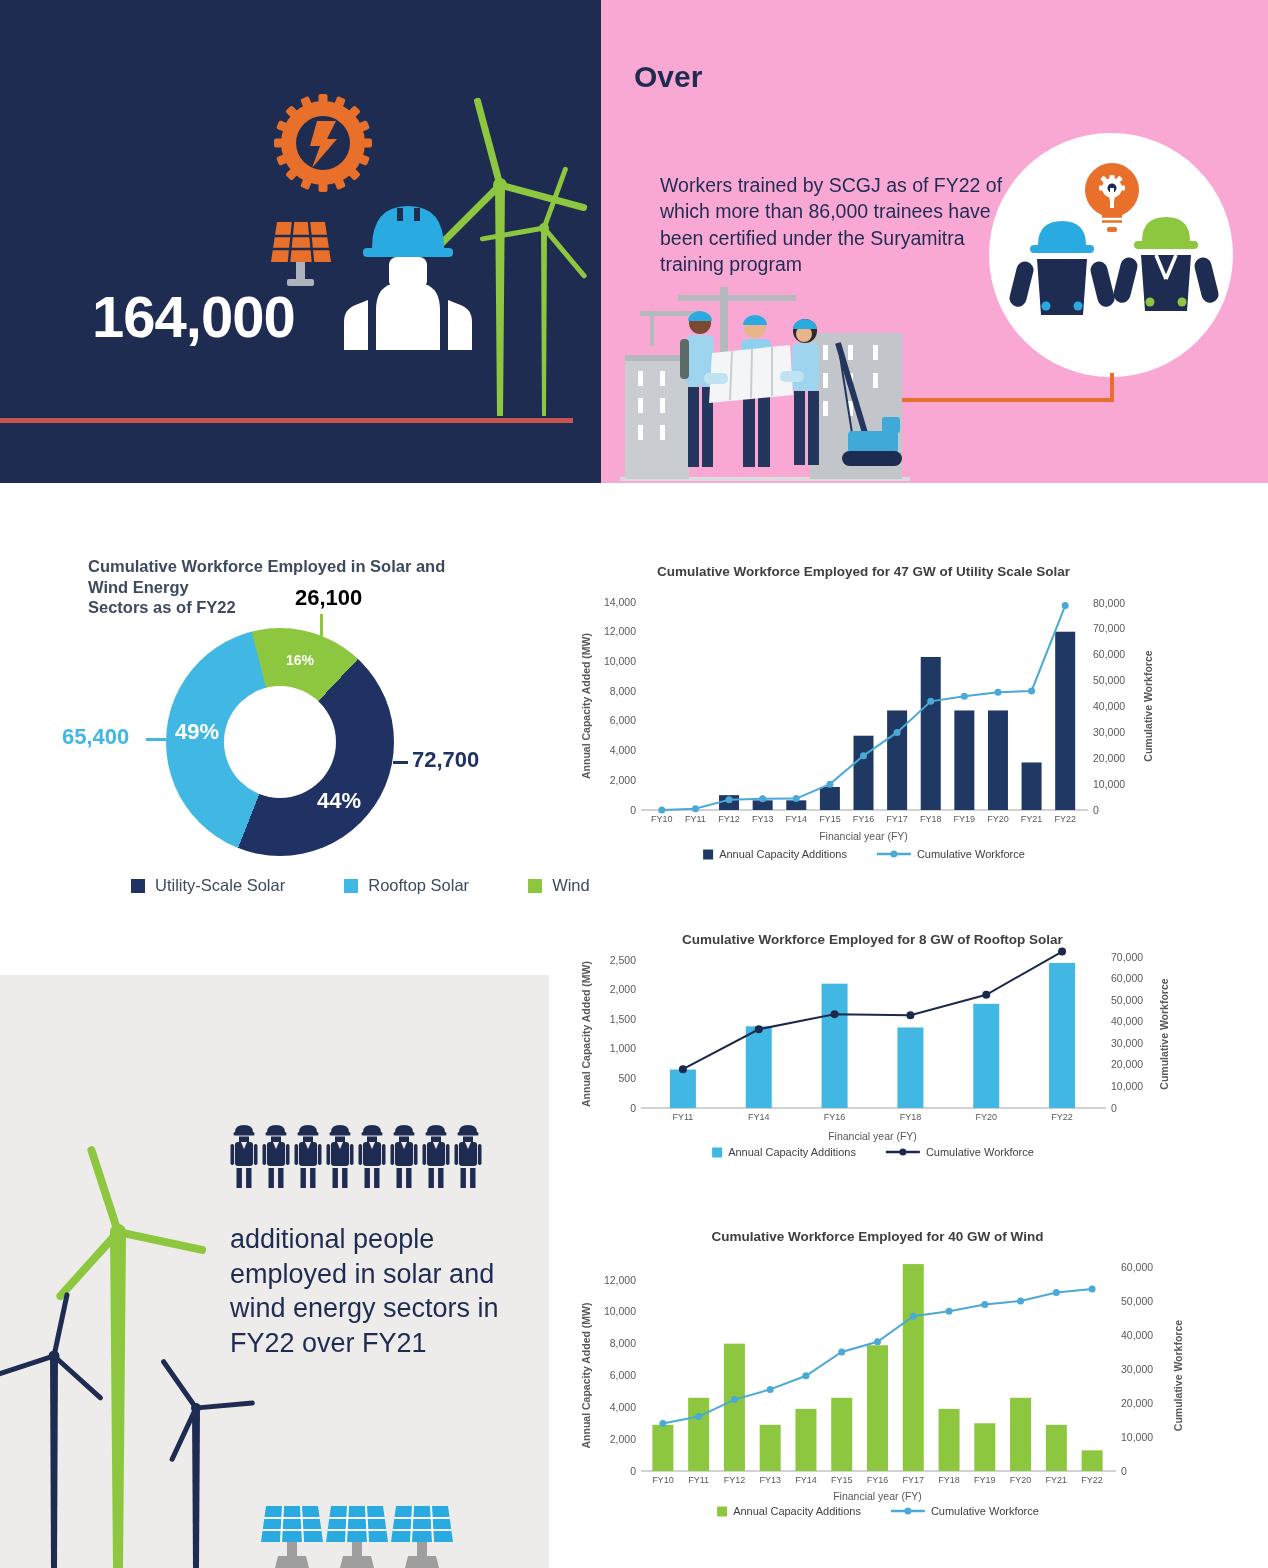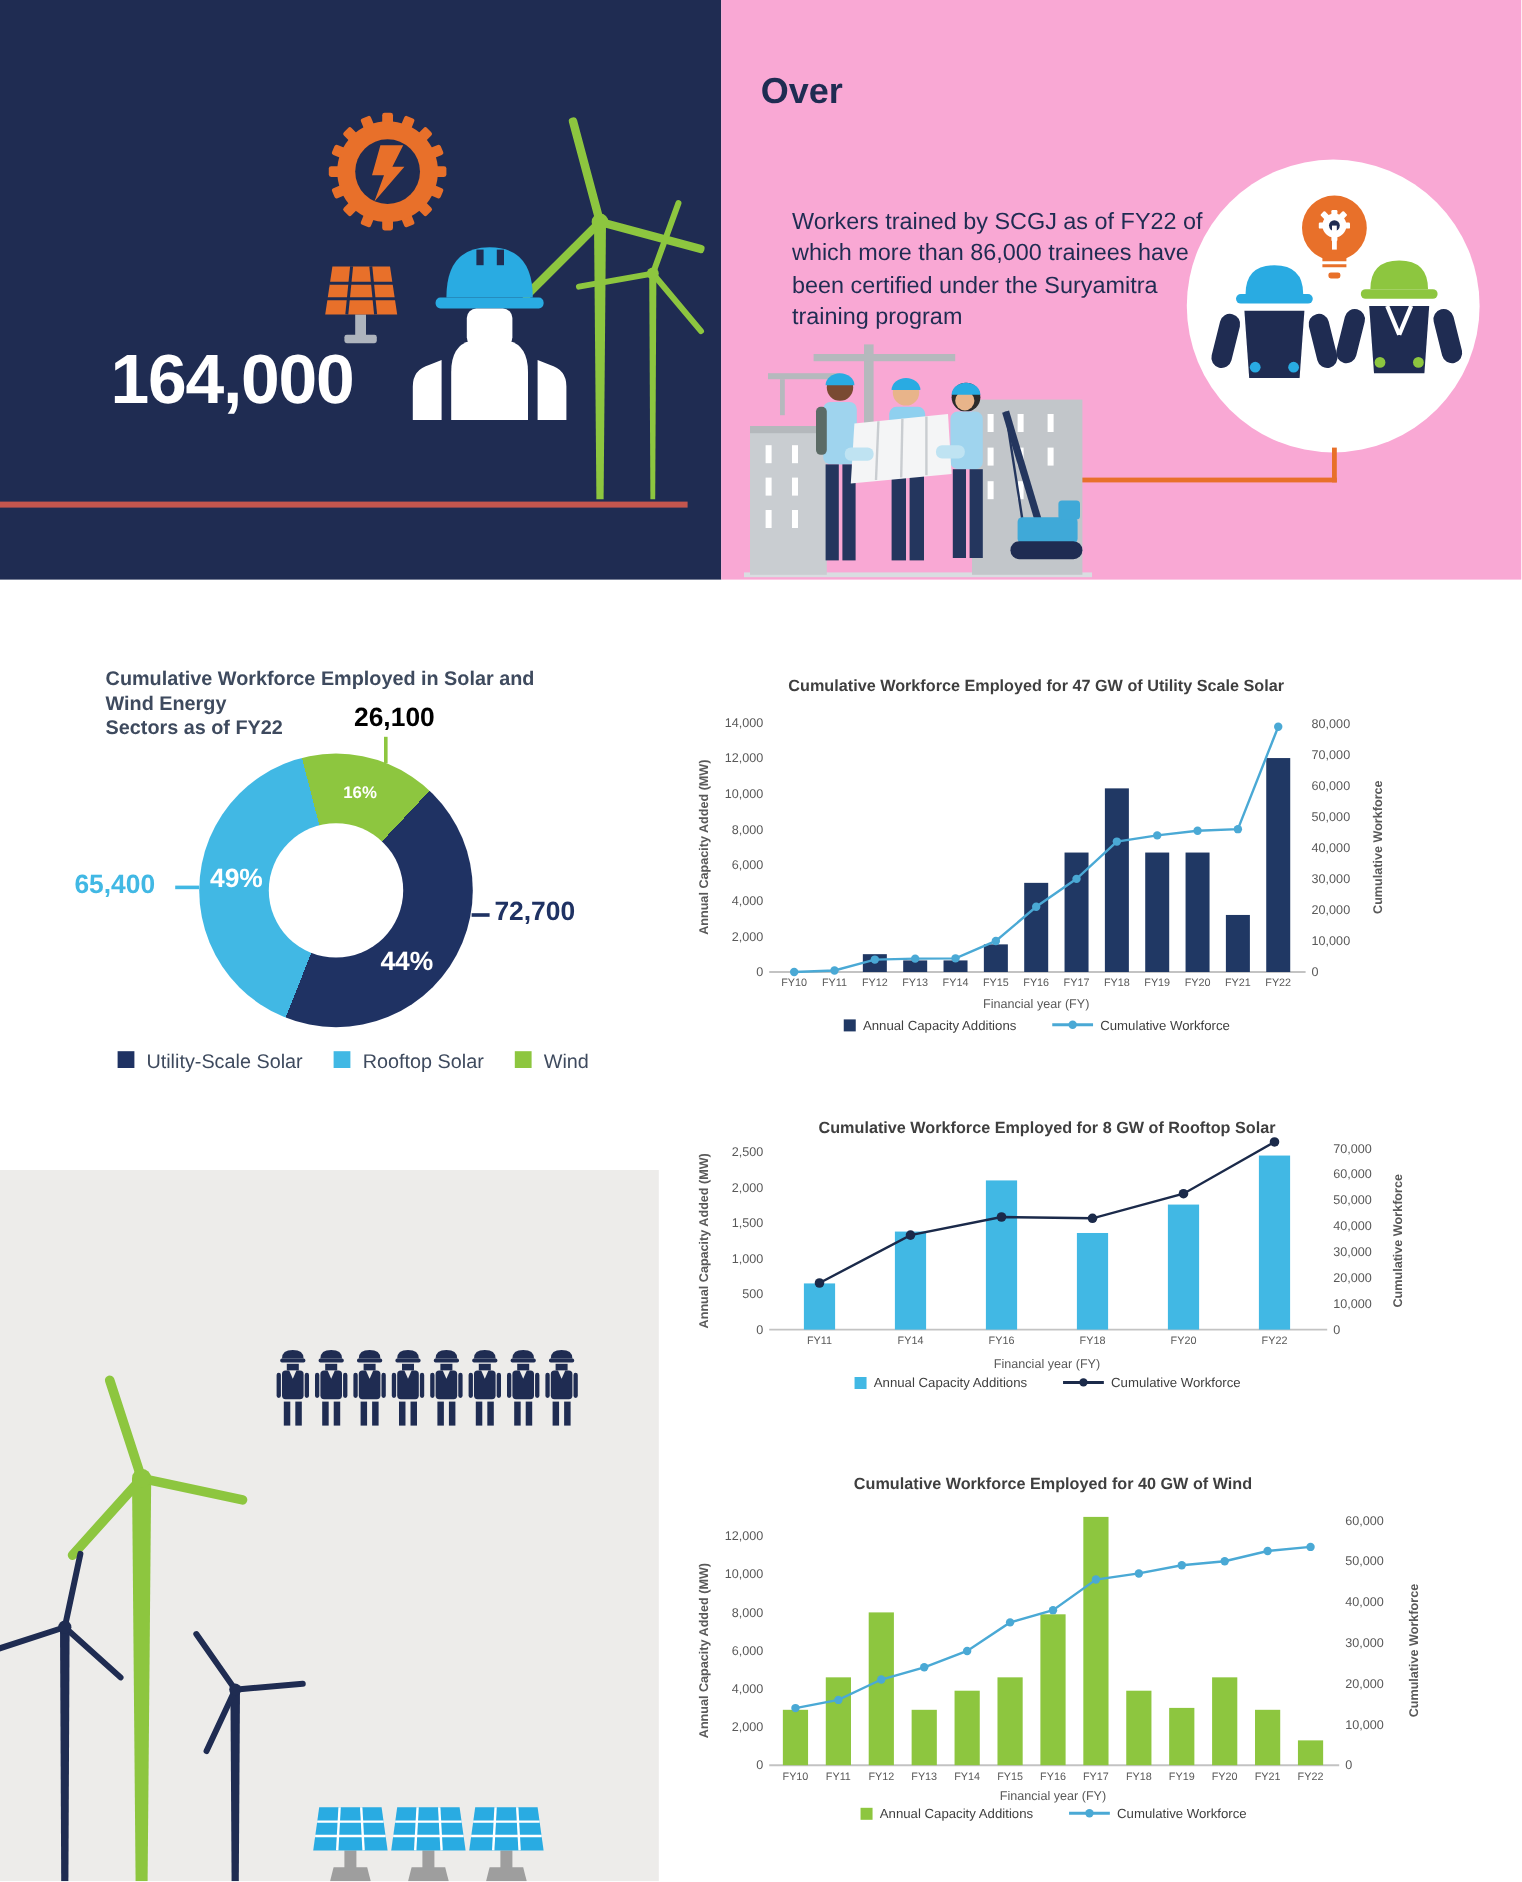--- a/index.html
+++ b/index.html
@@ -26,21 +26,21 @@
   .donut-title{left:88px;top:556px;width:400px;font-size:16.5px;font-weight:bold;color:#3e4a5e;line-height:1.25;}
   .donut{left:166px;top:628px;width:228px;height:228px;border-radius:50%;}
   .donut-hole{left:224px;top:686px;width:112px;height:112px;border-radius:50%;background:#ffffff;}
   .seg-val{font-size:22px;font-weight:bold;}
   .seg-pct{font-size:14px;font-weight:bold;color:#ffffff;}
   .lead-wind{left:320px;top:614px;width:3px;height:22px;background:#8dc63f;}
   .lead-roof{left:146px;top:738px;width:20px;height:3px;background:#41b8e4;}
   .lead-util{left:393px;top:761px;width:15px;height:3px;background:#1f3263;}
   .donut-legend{left:98px;top:876px;display:flex;gap:26px;align-items:center;
     font-size:16.5px;color:#3e4a5e;}
-  .donut-legend .item{display:flex;gap:10px;}
+  .donut-legend .item{display:flex;align-items:center;gap:10px;margin-left:33px;}
   .donut-legend .sw{width:14px;height:14px;display:inline-block;}
 
   
   .stat-panel{left:0;top:975px;width:549px;height:593px;background:#edecea;}
   .stat-num{left:225px;top:1022px;font-size:64px;font-weight:bold;color:#8dc63f;}
   .stat-body{left:230px;top:1222px;width:305px;font-size:27px;line-height:1.28;color:#1f2c52;}
 
   svg text{font-family:"Liberation Sans", sans-serif;}
 </style>
 </head>
@@ -519,14 +519,15 @@
           <use href="#person" x="32"></use>
           <use href="#person" x="64"></use>
           <use href="#person" x="96"></use>
           <use href="#person" x="128"></use>
           <use href="#person" x="160"></use>
           <use href="#person" x="192"></use>
           <use href="#person" x="224"></use>
         </g>
     </svg>
   </div>
+  <div class="abs stat-body">additional people employed in solar and wind energy sectors in FY22 over FY21</div>
 
 </div>
 
 </body></html>

